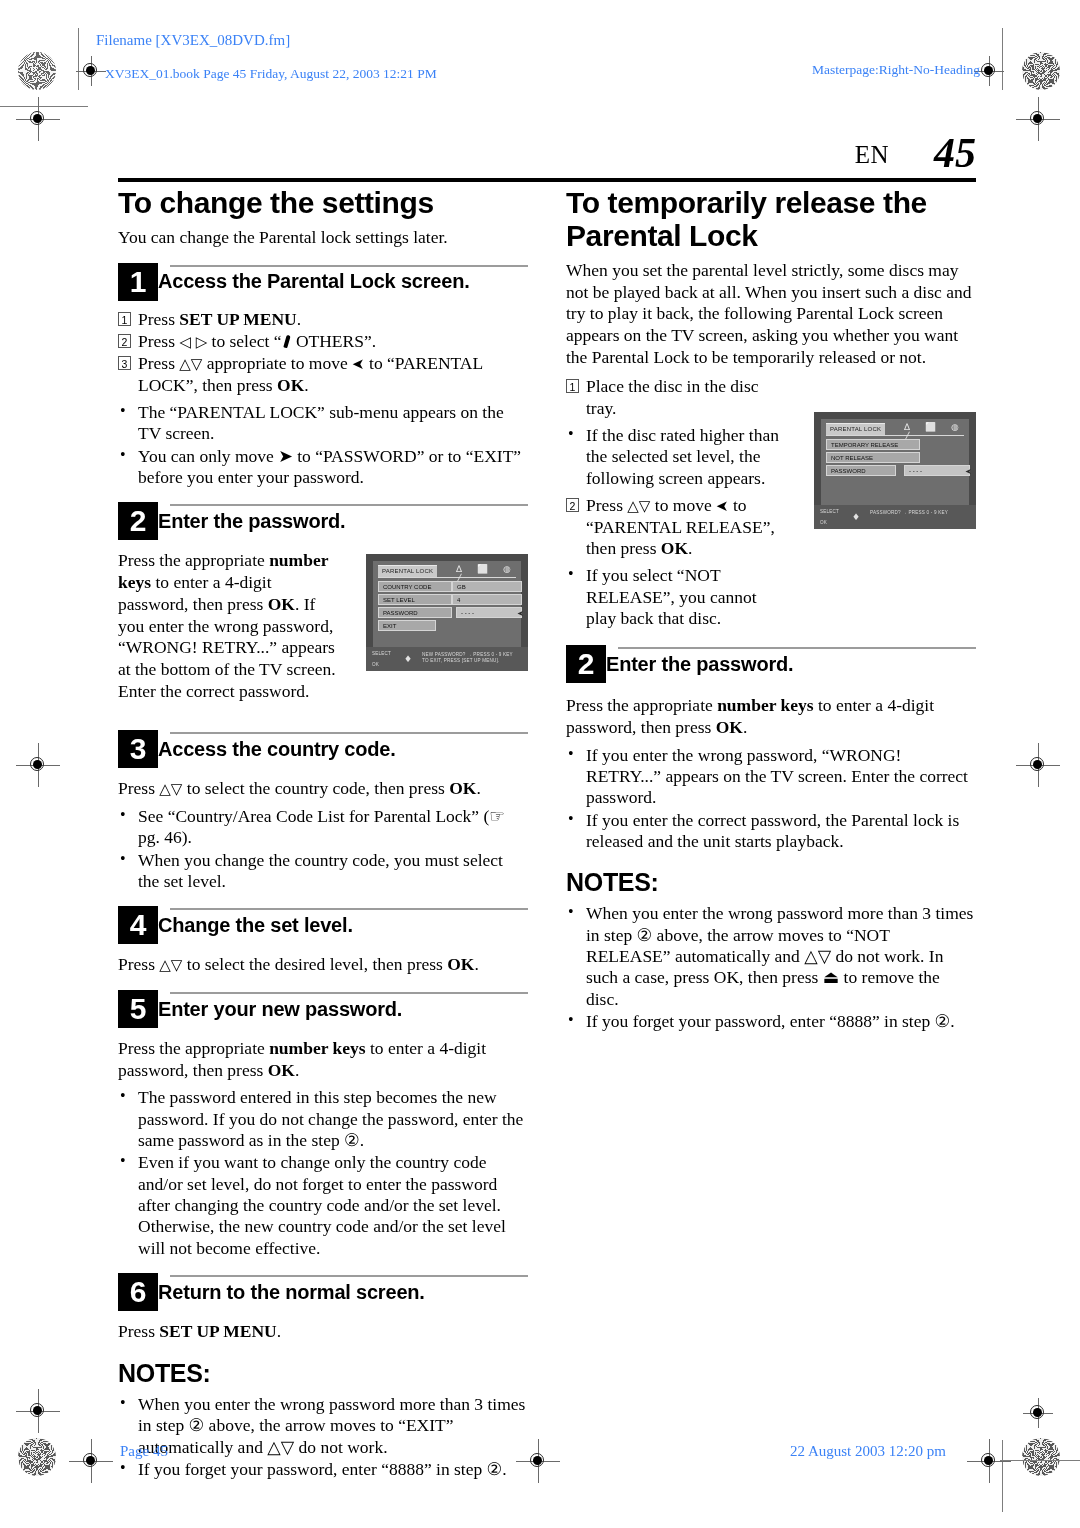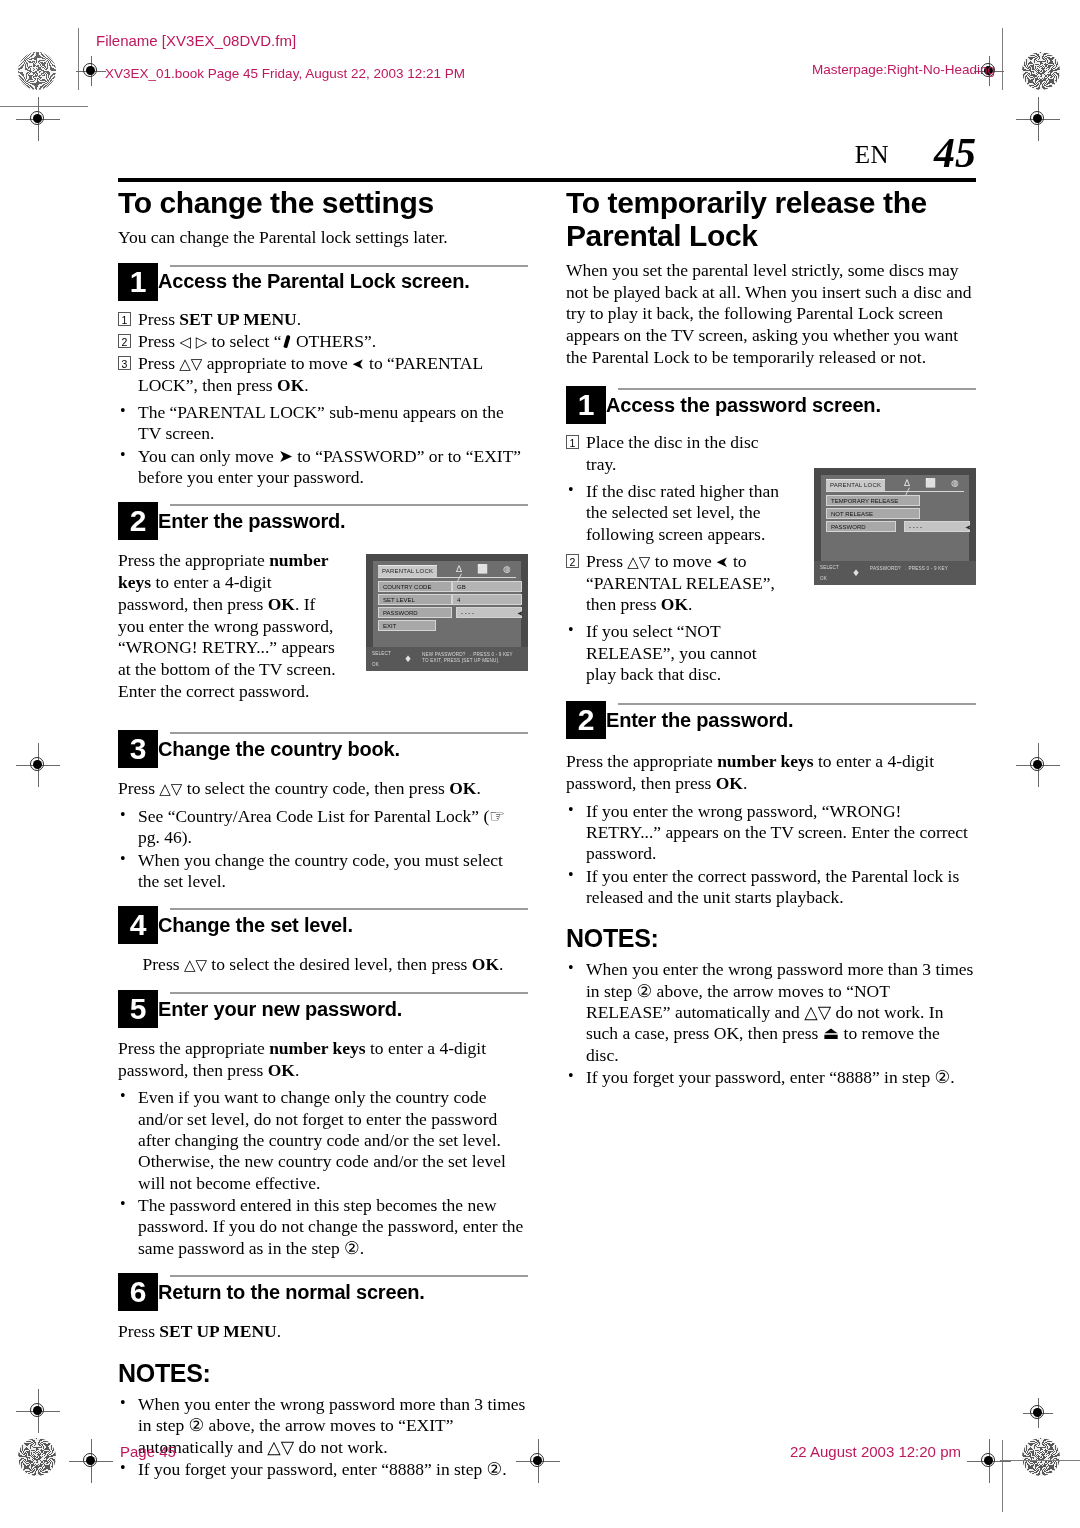--- a/index.html
+++ b/index.html
@@ -73,23 +73,23 @@
   }
   .rule-h {
     position: absolute;
     height: 1px;
     background: #7d7d7d;
   }
 
   
   .slug {
     position: absolute;
-    font-family: Liberation Sans, sans-serif;
+    font-family: Liberation Serif, serif;
     font-size: 15px;
-    color: #be185d;
+    color: #3b82f6;
     white-space: nowrap;
   }
   .slug.small { font-size: 13.5px; text-align: right; }
 
   
   .page {
     position: absolute;
     left: 118px;
     top: 120px;
     width: 858px;
@@ -554,66 +554,62 @@
                 <div class="k">NEW PASSWORD? → PRESS 0 - 9 KEY</div>
                 <div class="k">TO EXIT, PRESS [SET UP MENU].</div>
               </div>
             </div>
           </div>
         </div>
       </div>
 
       <div class="step" style="margin-top:28px;">
         <div class="rule"></div>
-        <span class="badge">3</span><span class="title">Change the country book.</span>
+        <span class="badge">3</span><span class="title">Access the country code.</span>
       </div>
       <p class="body tight" style="margin-top:8px;"><span>Press </span><span class="g">△▽</span><span> to select the country code, then press </span><span class="blk">OK</span><span>.</span></p>
       <ul class="bullets">
         <li>See “Country/Area Code List for Parental Lock” (☞ pg. 46).</li>
         <li>When you change the country code, you must select the set level.</li>
       </ul>
 
       <div class="step">
         <div class="rule"></div>
         <span class="badge">4</span><span class="title">Change the set level.</span>
       </div>
-      <p class="body" style="margin-top:8px;text-align:center;"><span>Press </span><span class="g">△▽</span><span> to select the desired level, then press </span><span class="blk">OK</span><span>.</span></p>
+      <p class="body" style="margin-top:8px;"><span>Press </span><span class="g">△▽</span><span> to select the desired level, then press </span><span class="blk">OK</span><span>.</span></p>
 
       <div class="step">
         <div class="rule"></div>
         <span class="badge">5</span><span class="title">Enter your new password.</span>
       </div>
       <p class="body tight" style="margin-top:8px;"><span>Press the appropriate </span><span class="blk">number keys</span><span> to enter a 4-digit password, then press </span><span class="blk">OK</span><span>.</span></p>
       <ul class="bullets">
+        <li>The password entered in this step becomes the new password. If you do not change the password, enter the same password as in the step ②.</li>
         <li>Even if you want to change only the country code and/or set level, do not forget to enter the password after changing the country code and/or the set level. Otherwise, the new country code and/or the set level will not become effective.</li>
-        <li>The password entered in this step becomes the new password. If you do not change the password, enter the same password as in the step ②.</li>
       </ul>
 
       <div class="step">
         <div class="rule"></div>
         <span class="badge">6</span><span class="title">Return to the normal screen.</span>
       </div>
       <p class="body" style="margin-top:8px;"><span>Press </span><span class="blk">SET UP MENU</span><span>.</span></p>
 
       <h2 class="notes">NOTES:</h2>
       <ul class="bullets">
         <li>When you enter the wrong password more than 3 times in step ② above, the arrow moves to “EXIT” automatically and △▽ do not work.</li>
         <li>If you forget your password, enter “8888” in step ②.</li>
       </ul>
     </div>
 
     <div class="col right">
 
       <h1 class="sec">To temporarily release the Parental Lock</h1>
       <p class="body" style="margin-top:8px;">When you set the parental level strictly, some discs may not be played back at all. When you insert such a disc and try to play it back, the following Parental Lock screen appears on the TV screen, asking you whether you want the Parental Lock to be temporarily released or not.</p>
 
-      <div class="step" style="margin-top:18px;">
-        <div class="rule"></div>
-        <span class="badge">1</span><span class="title">Access the password screen.</span>
-      </div>
 
       <div class="figrow" style="margin-top:6px;">
         <div class="txt" style="width:214px;">
           <ul class="substeps">
             <li><span class="boxnum">1</span><span>Place the disc in the disc tray.</span></li>
           </ul>
           <ul class="bullets">
             <li>If the disc rated higher than the selected set level, the following screen appears.</li>
           </ul>
           <ul class="substeps">

